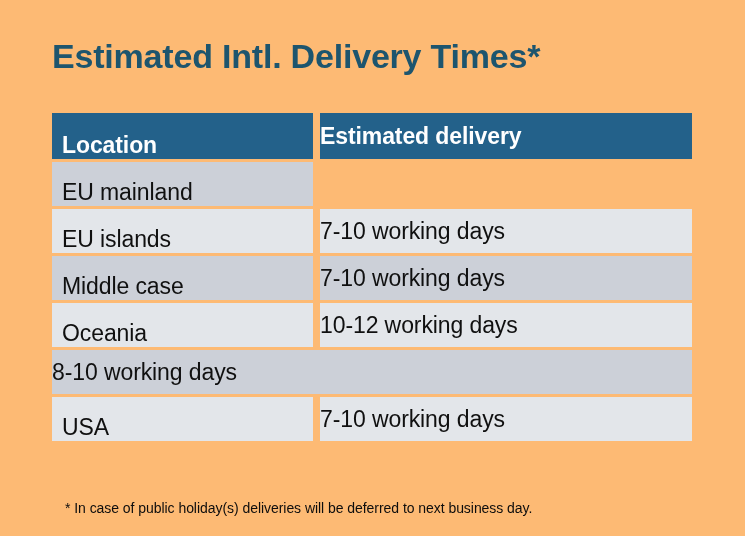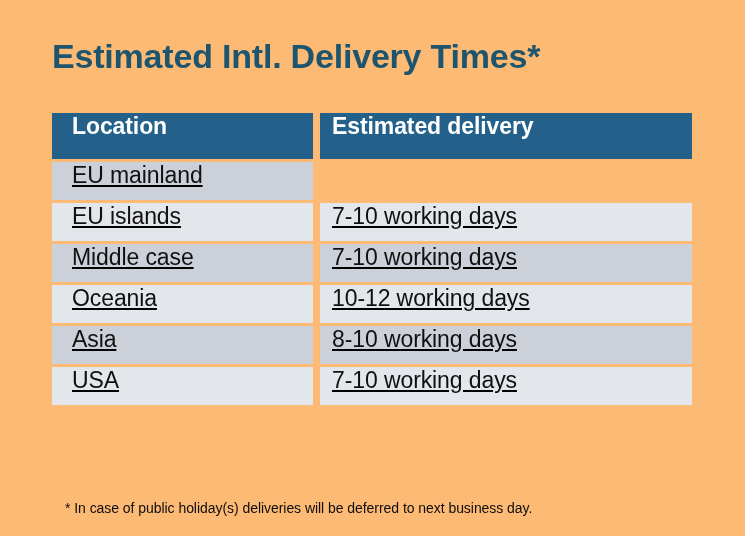--- a/index.html
+++ b/index.html
@@ -42,47 +42,46 @@
     gap: 7px;
     margin-bottom: 3px;
   }
   .row:last-child {
     margin-bottom: 14px;
   }
   .cell-loc {
     width: 261px;
     flex: 0 0 261px;
     box-sizing: border-box;
-    padding-left: 20px;
+    padding-left: 10px;
     display: flex;
-    align-items: flex-start;
+    align-items: flex-end;
   }
   .cell-del {
     flex: 1 1 auto;
     box-sizing: border-box;
-    padding-left: 12px;
     display: flex;
+    align-items: center;
   }
   .header-row .cell-loc,
   .header-row .cell-del {
     background: #23618a;
     height: 46px;
   }
   .header-row .cell-loc span,
   .header-row .cell-del span {
     color: #ffffff;
     font-size: 23px;
     font-weight: bold;
     letter-spacing: -0.1px;
     white-space: nowrap;
   }
   .data-row .cell-loc,
   .data-row .cell-del {
-    height: 38px;
-    text-decoration: underline;
+    height: 44px;
   }
   .data-row.shade-dark .cell-loc,
   .data-row.shade-dark .cell-del {
     background: #ccd0d8;
   }
   .data-row.shade-light .cell-loc,
   .data-row.shade-light .cell-del {
     background: #e3e6ea;
   }
   .data-row .cell-loc span,
@@ -148,23 +147,20 @@
     <div class="row data-row shade-light">
       <div class="cell-loc">
         <span>Oceania</span>
       </div>
       <div class="cell-del">
         <span>10-12 working days</span>
       </div>
     </div>
 
     <div class="row data-row shade-dark">
-      <div class="cell-loc">
-        <span>Asia</span>
-      </div>
       <div class="cell-del">
         <span>8-10 working days</span>
       </div>
     </div>
 
     <div class="row data-row shade-light">
       <div class="cell-loc">
         <span>USA</span>
       </div>
       <div class="cell-del">

